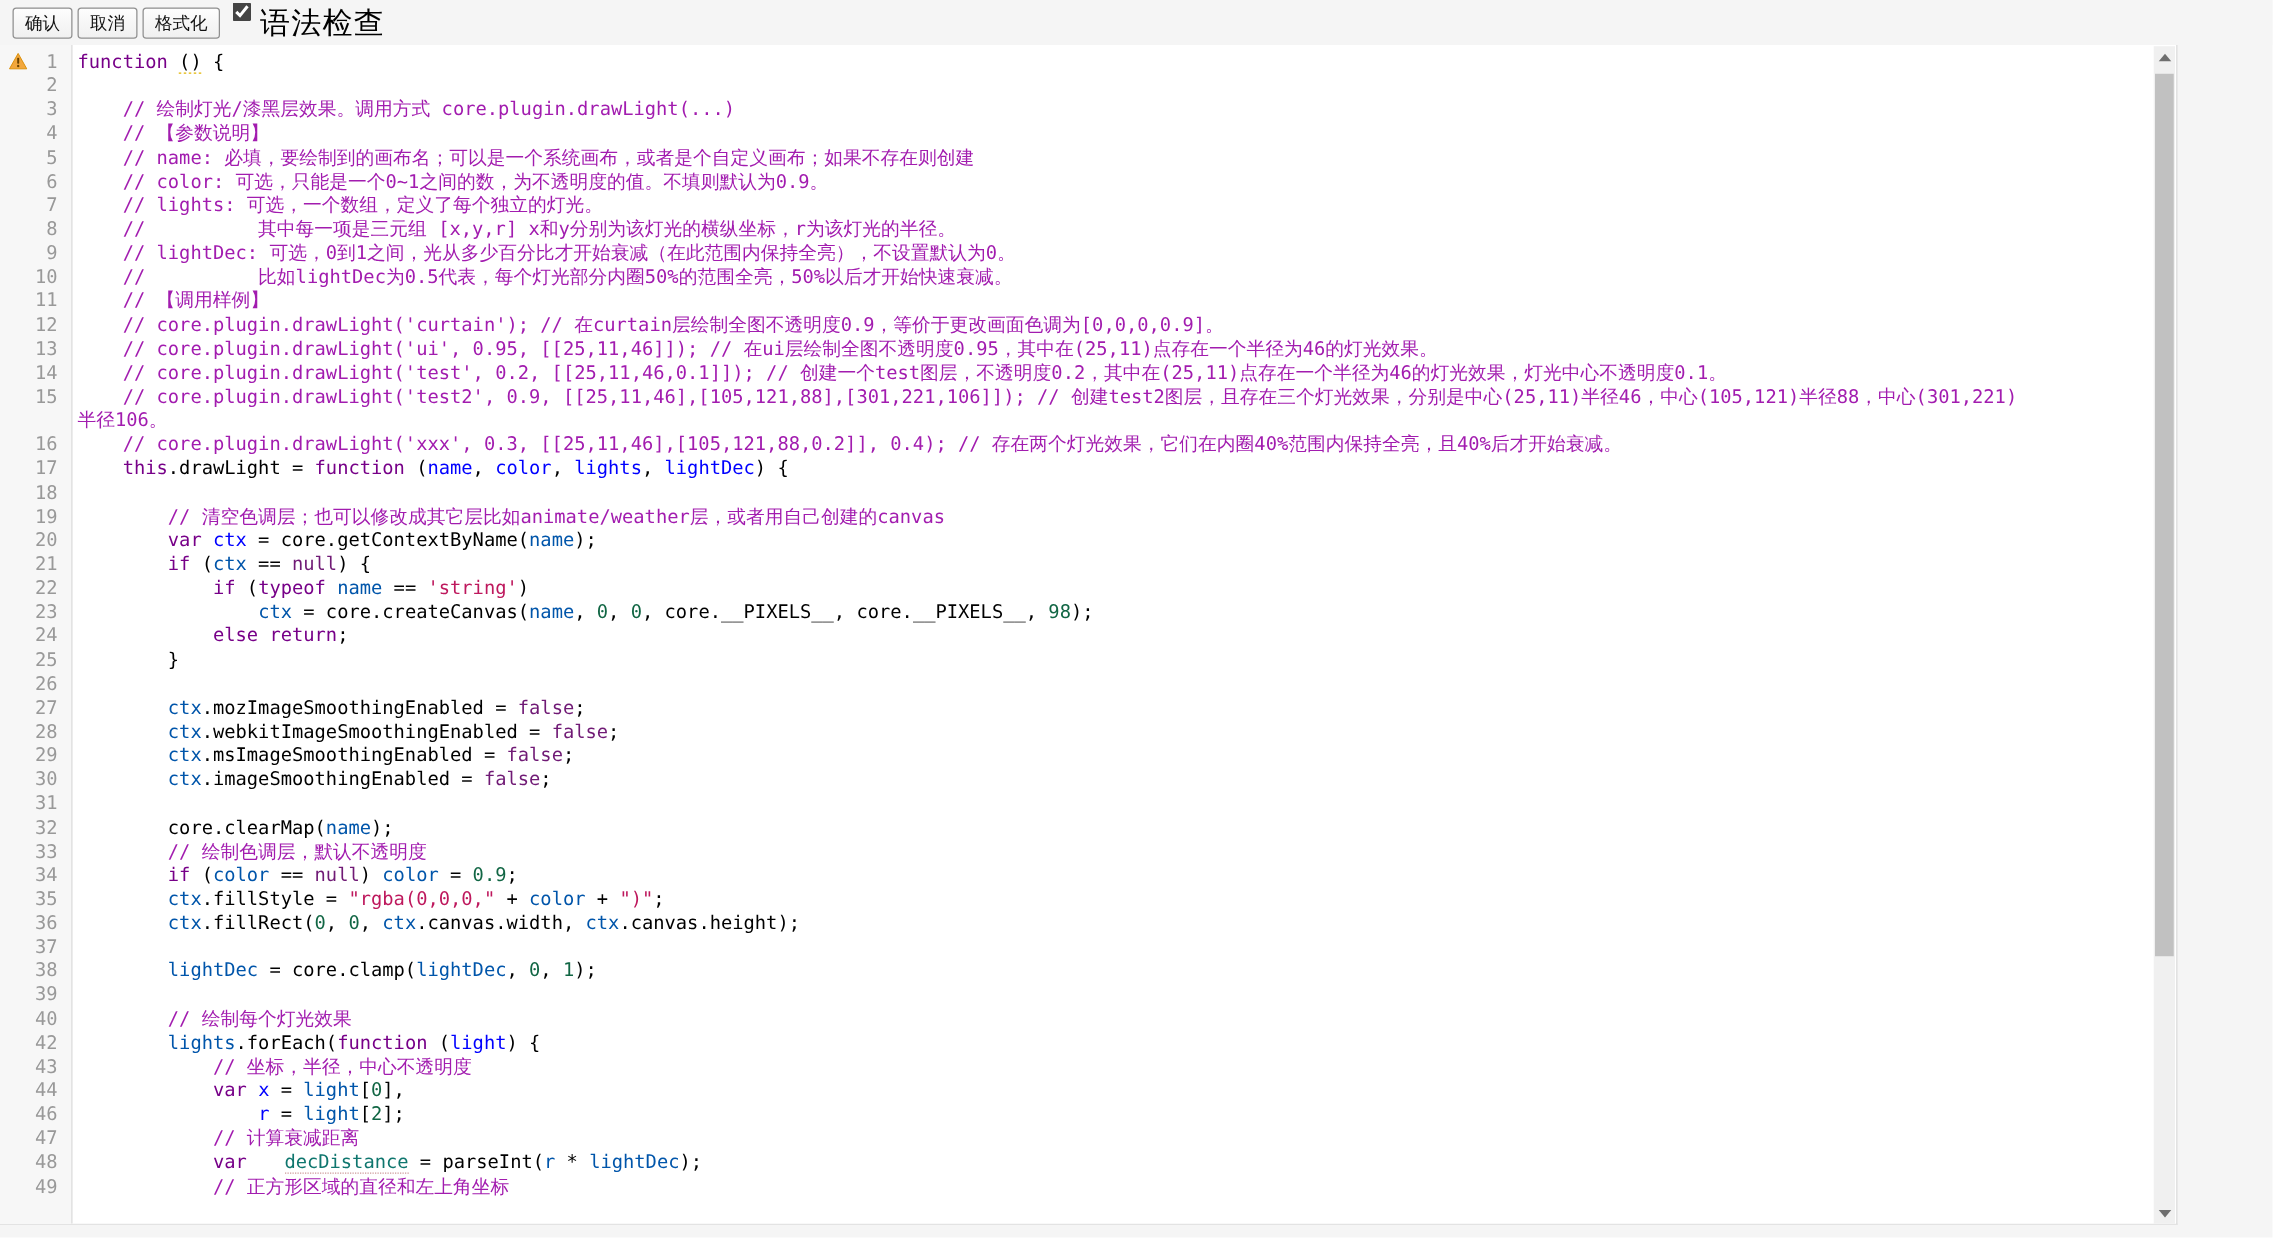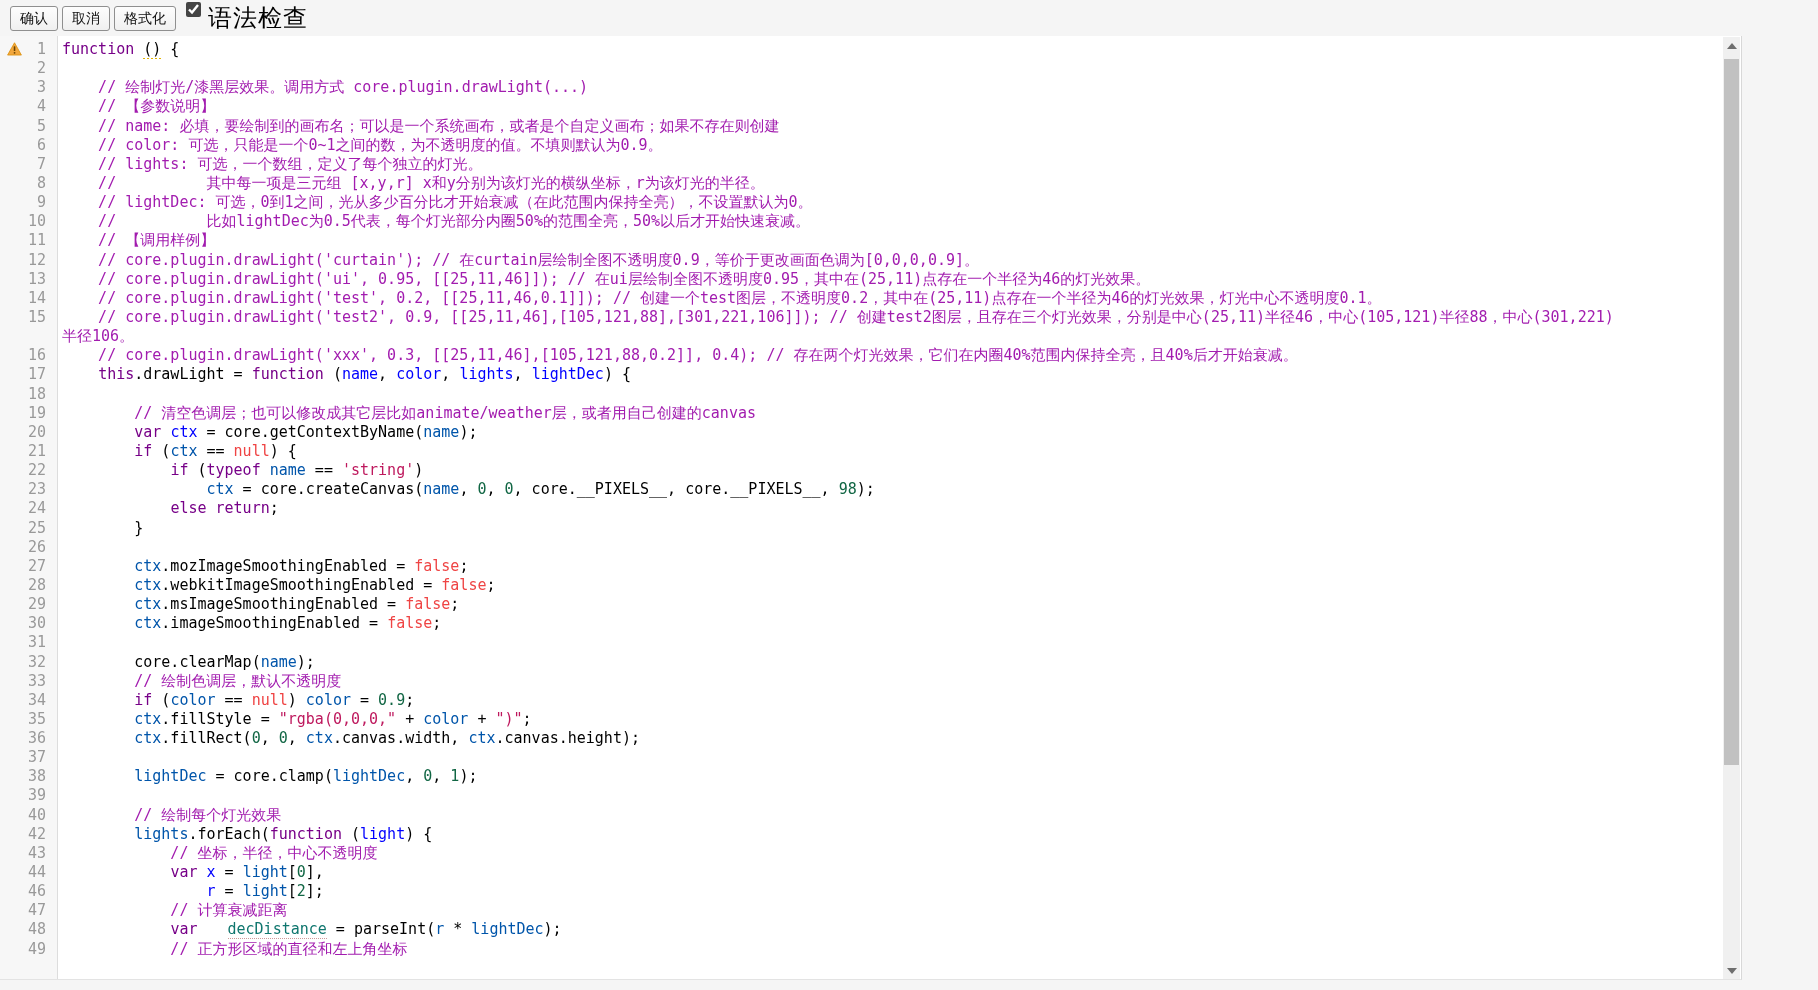--- a/index.html
+++ b/index.html
@@ -48,21 +48,21 @@
     color:#999; position:relative; user-select:none;
   }
   .gcell .warn-icon { position:absolute; left:7px; top:2px; width:15px; height:14px; }
   .ccell { flex:1 1 auto; padding-left:4px; color:#000; overflow:hidden; }
 
   
   .t-c { color:#a21caf; }
   .t-k { color:#708; }
   .t-d { color:#00f; }
   .t-v { color:#05a; }
-  .t-a { color:#ef4444; }
+  .t-a { color:#701a75; }
   .t-n { color:#164; }
   .t-s { color:#be185d; }
   .t-p { color:#000; }
   .t-lint { color:#000; border-bottom:2px dotted #e2b400; }
   .t-du { color:#0f766e; border-bottom:1px dotted #c99;margin-left:21px; }
 
   
   .vscroll {
     position:absolute; top:37px; left:1723px; width:17px; height:942px;
     background:#f0f0f0;

